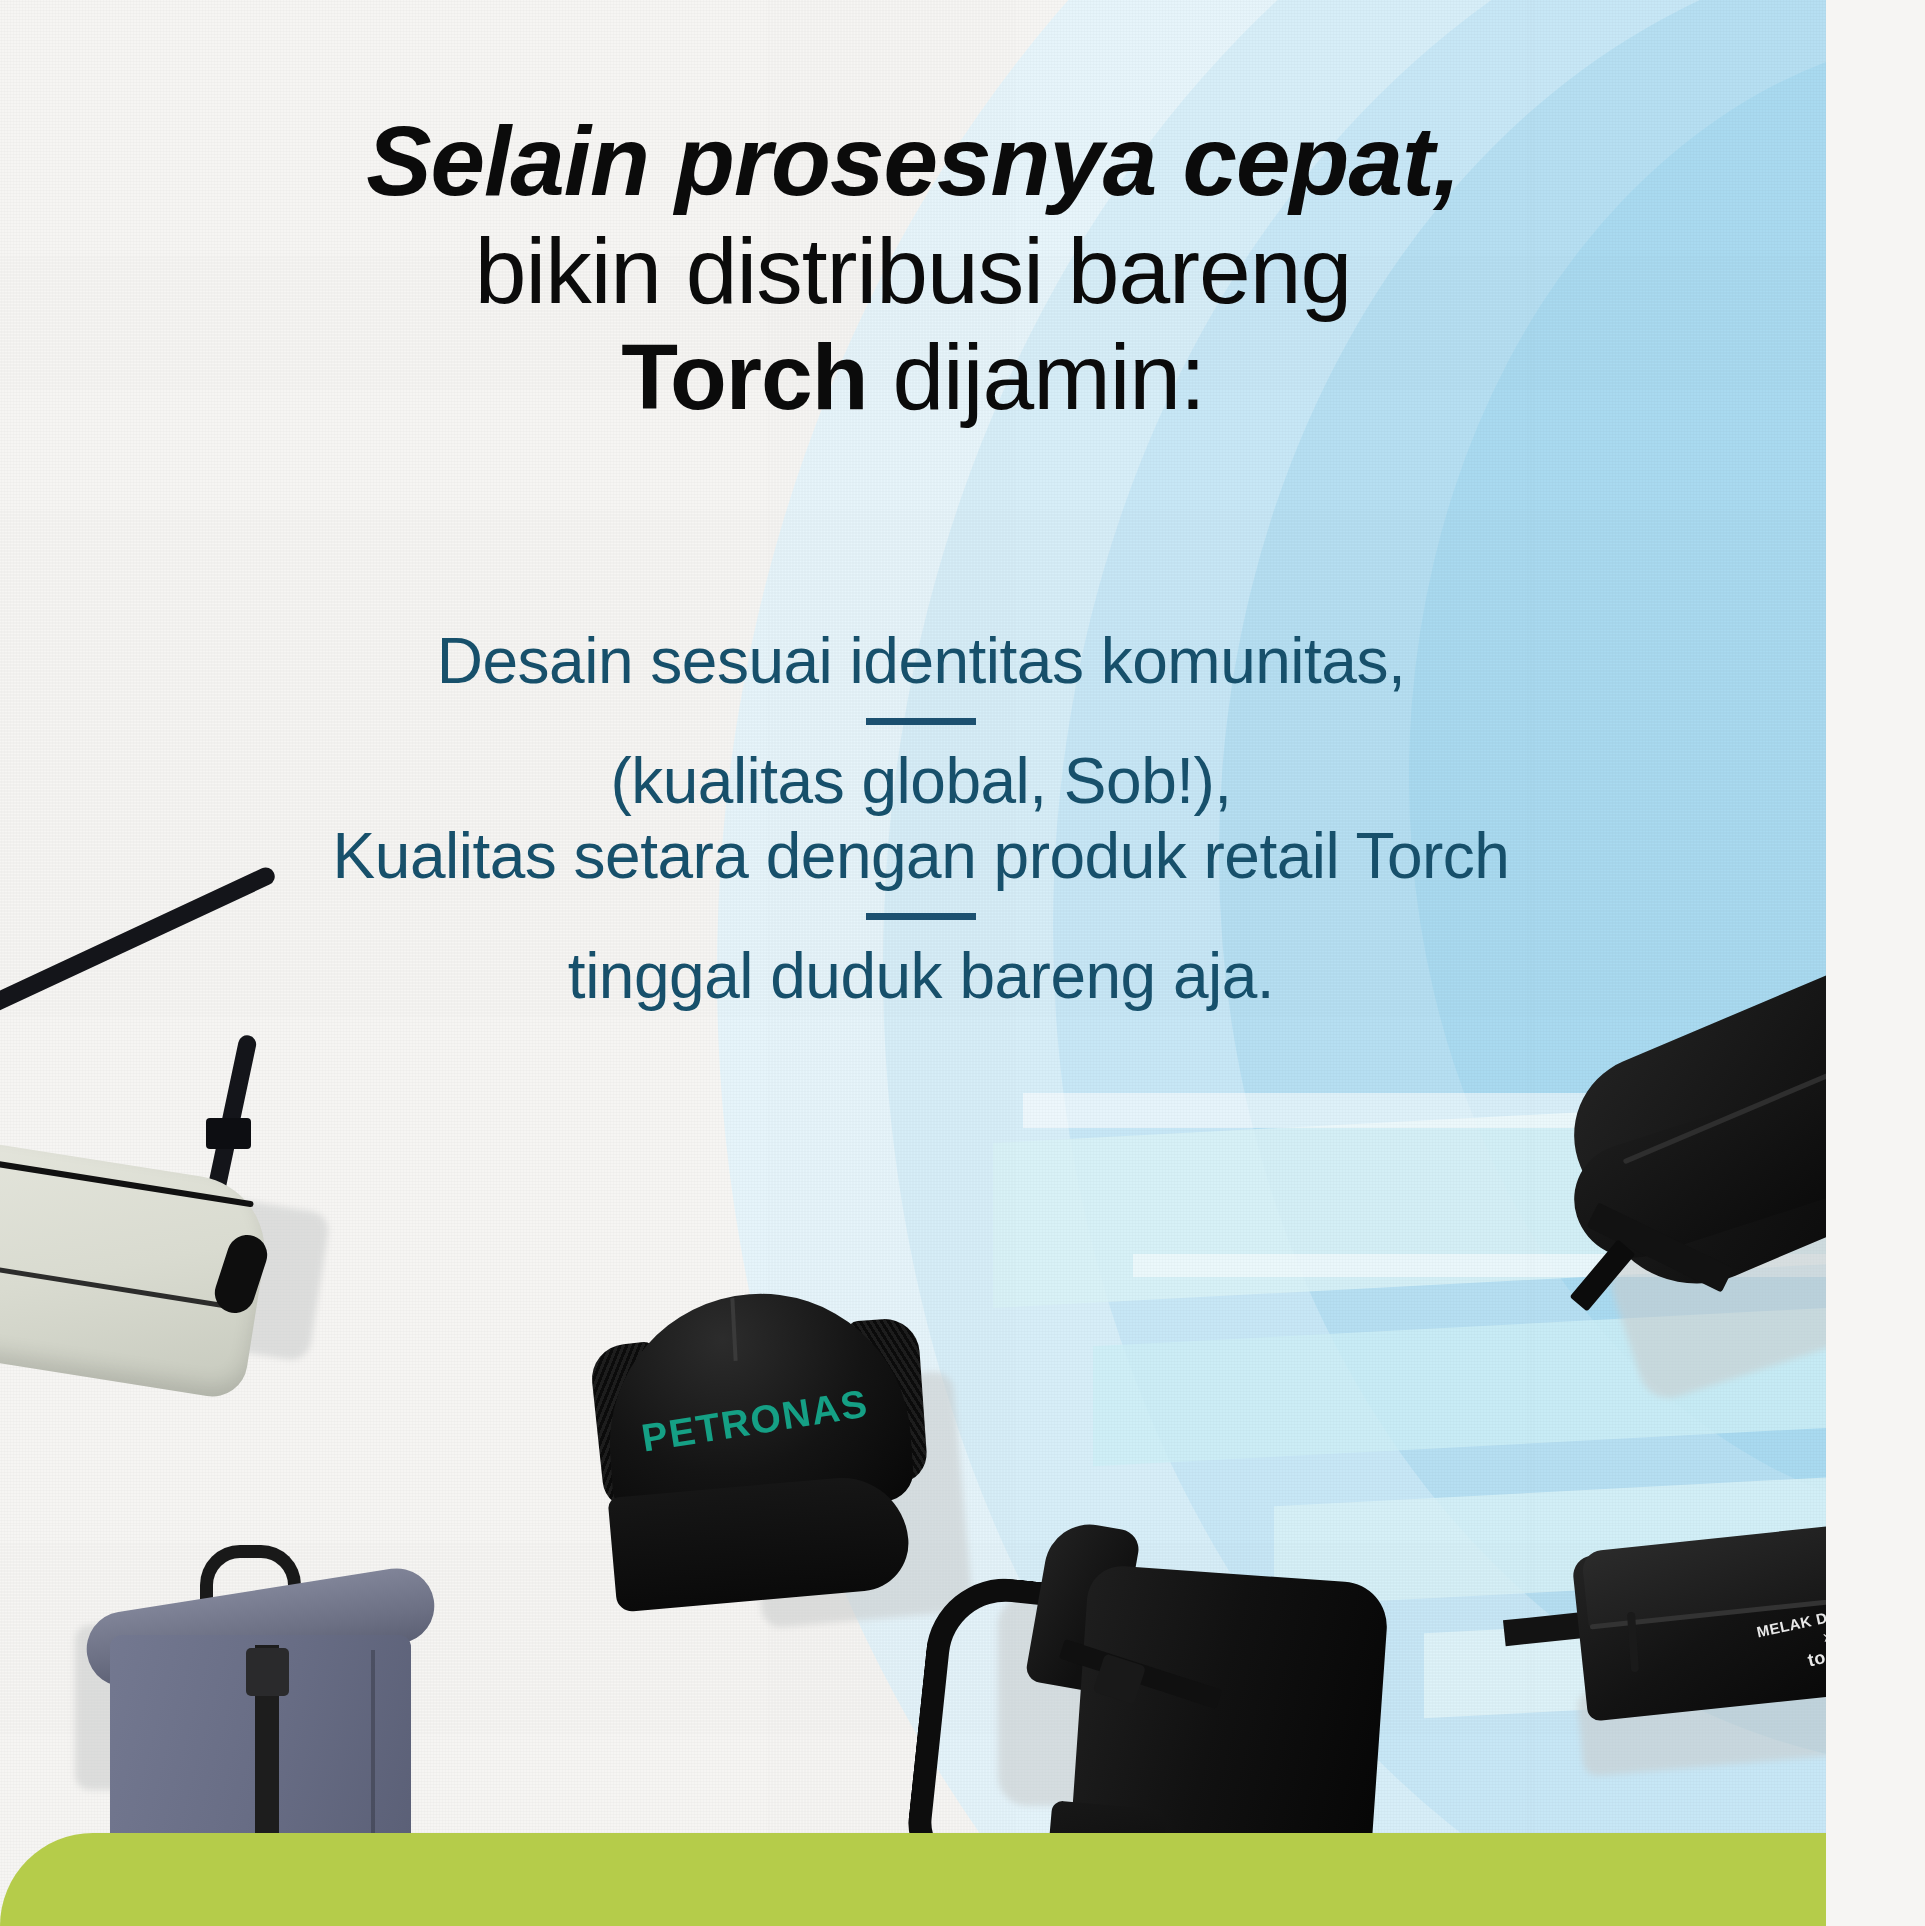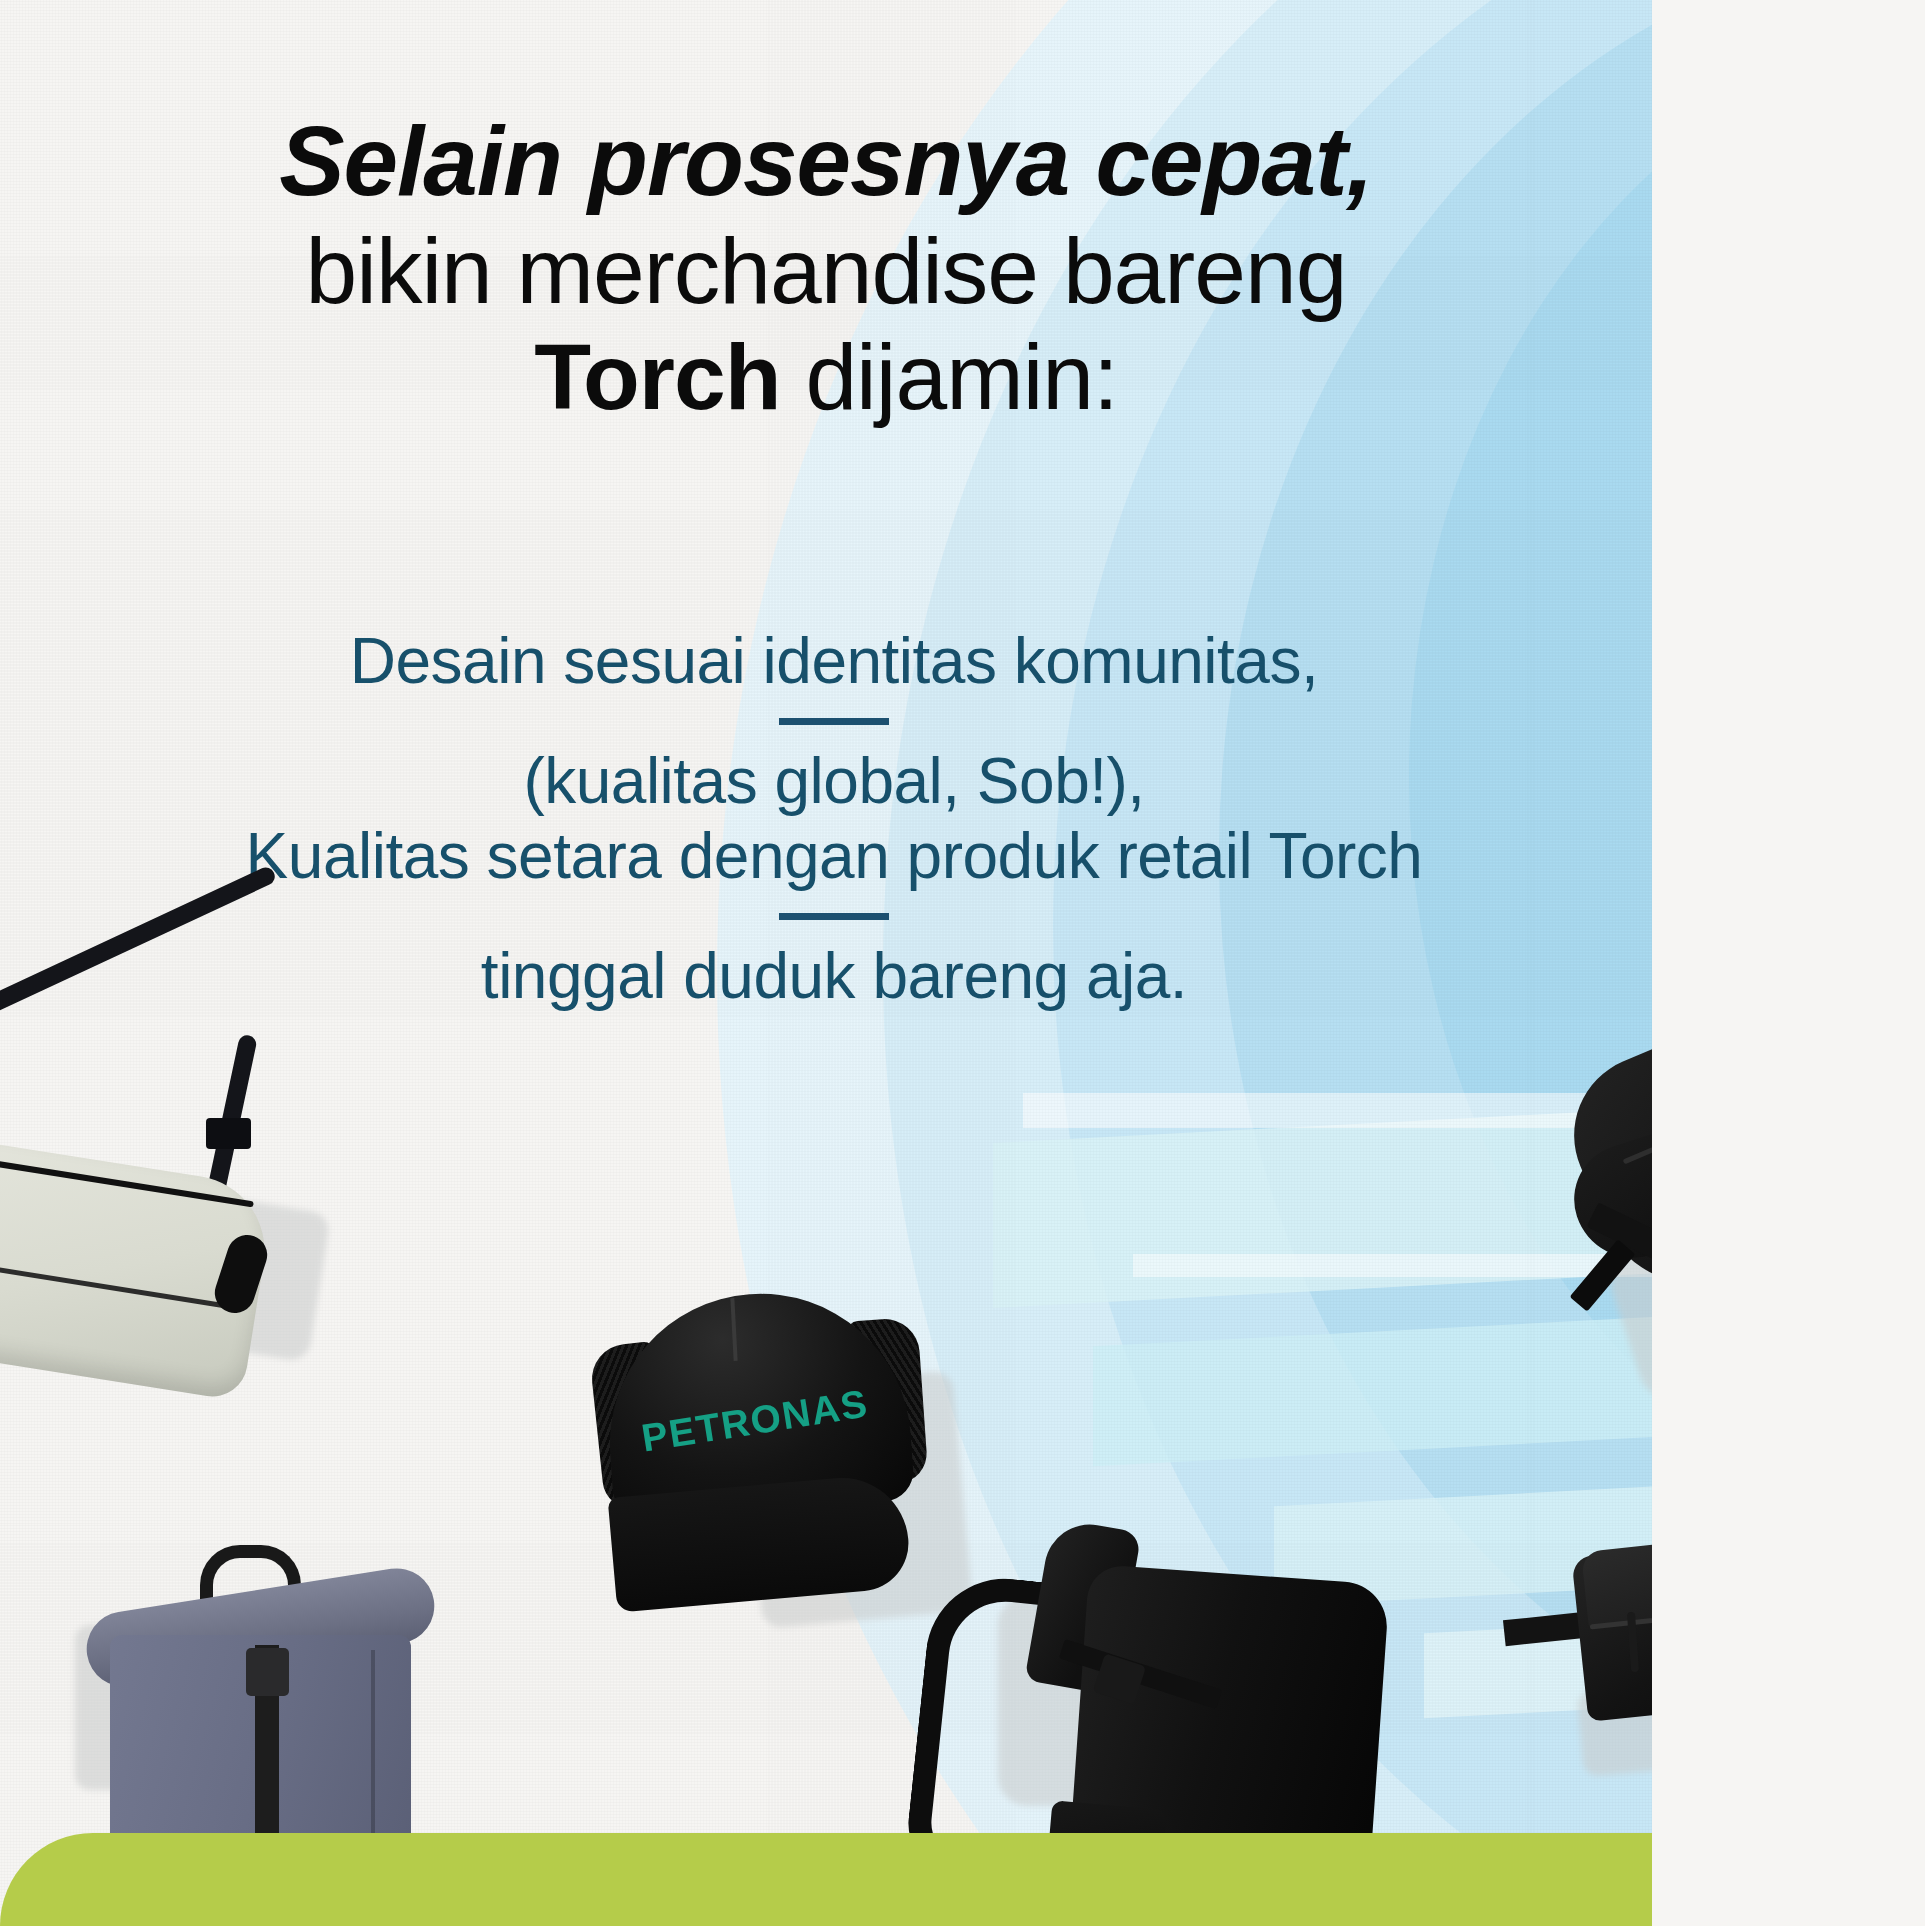--- a/index.html
+++ b/index.html
@@ -4,21 +4,21 @@
 <style>
   html,body{margin:0;padding:0;}
   body{
     width:1926px;height:1926px;
     background:#f6f5f3;
     font-family:"Liberation Sans", sans-serif;
     overflow:hidden;
   }
   .canvas{
     position:relative;
-    width:1652px;height:1926px;
+    width:1826px;height:1926px;
     overflow:hidden;
     background:#f6f5f3;
   }
 
   
   .bg-layer{position:absolute;inset:0;overflow:hidden;}
   .arc{position:absolute;border-radius:50%;}
   .arc1{ width:2307px;height:2708px; left:717px; top:-381px;
          background:radial-gradient(ellipse at 30% 40%, #eaf6fb 0%, #e3f3fa 60%, #ddf0f9 100%); }
   .arc2{ width:2056px;height:2457px; left:883px; top:-261px;
@@ -172,21 +172,21 @@
     <div class="band band-b"></div>
     <div class="band band-c"></div>
     <div class="band band-d"></div>
     <div class="glass"></div>
     <div class="glass2"></div>
     <div class="noise"></div>
   </div>
 
   <div class="headline">
     <div class="hl-line hl1">Selain prosesnya cepat,</div>
-    <div class="hl-line hl2">bikin merchandise bareng</div>
+    <div class="hl-line hl2">bikin distribusi bareng</div>
     <div class="hl-line hl3"><span class="b">Torch</span><span> dijamin:</span></div>
   </div>
 
   <div class="benefits">
     <div class="benefit">Desain sesuai identitas komunitas,</div>
     <div class="sep"></div>
     <div class="benefit">(kualitas global, Sob!),</div>
     <div class="benefit">Kualitas setara dengan produk retail Torch</div>
     <div class="sep"></div>
     <div class="benefit">tinggal duduk bareng aja.</div>

